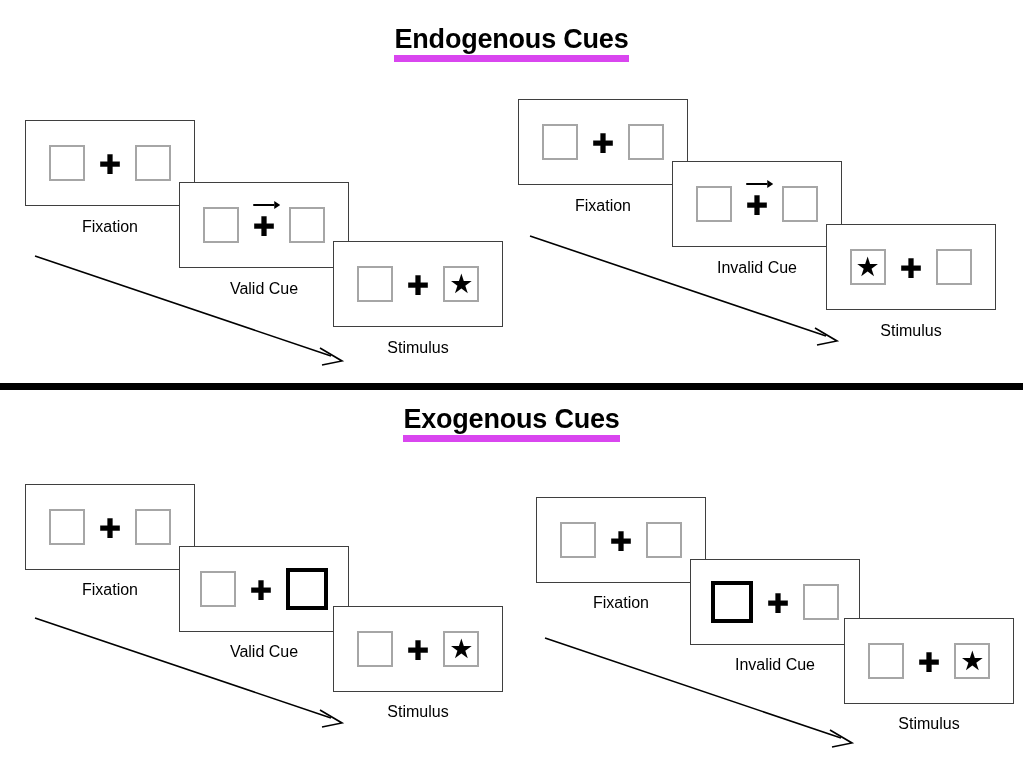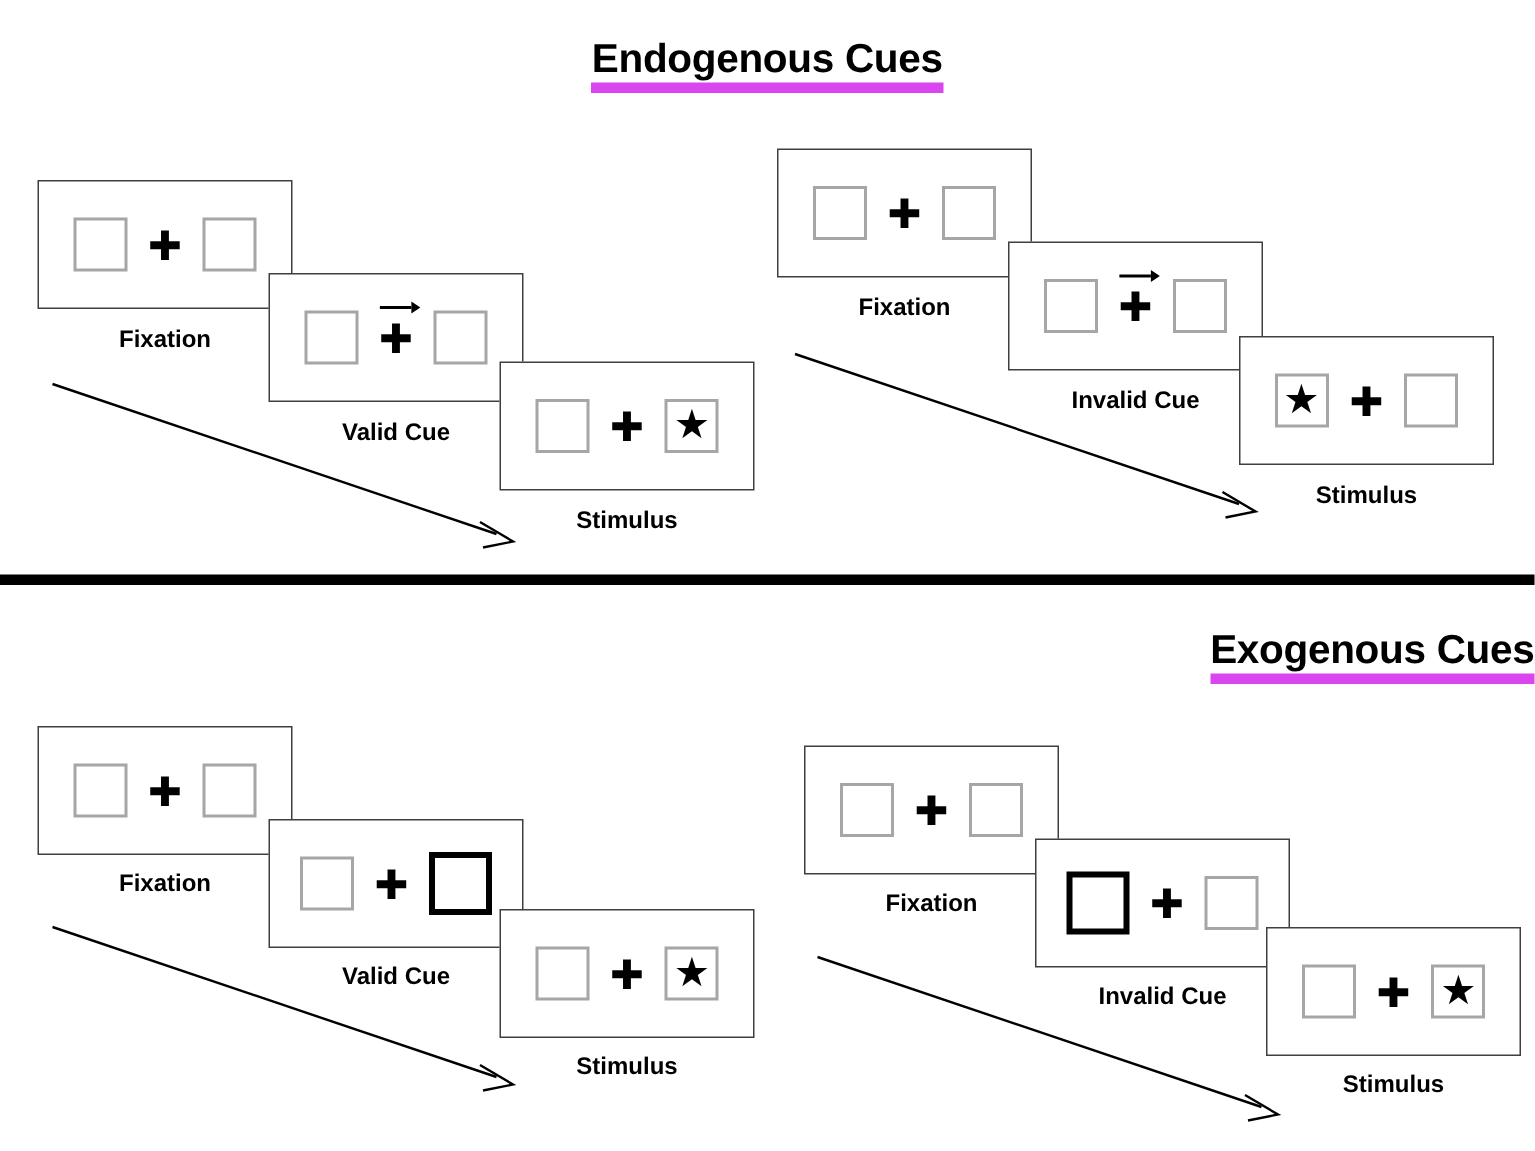--- a/index.html
+++ b/index.html
@@ -25,21 +25,21 @@
     font-size: 27px;
     font-weight: bold;
     letter-spacing: -0.2px;
     color: #000;
   }
   .section-title span {
     border-bottom: 7px solid #d946ef;
     padding-bottom: 1px;
   }
   #title-endogenous { top: 24px; }
-  #title-exogenous  { top: 418px; text-align: right; }
+  #title-exogenous  { top: 404px; }
 
   
   .divider {
     position: absolute;
     left: 0;
     width: 1023px;
     height: 7px;
     background: #000;
   }
   #section-divider { top: 383px; }
@@ -107,21 +107,21 @@
     height: 12px;
     top: -14px;
     left: 50%;
     transform: translateX(-42%);
   }
 
   
   .stage-label {
     position: absolute;
     font-size: 16px;
-    font-weight: bold;
+    font-weight: normal;
     color: #000;
     white-space: nowrap;
     text-align: center;
   }
 
   
   .flow-arrow {
     position: absolute;
     overflow: visible;
   }

